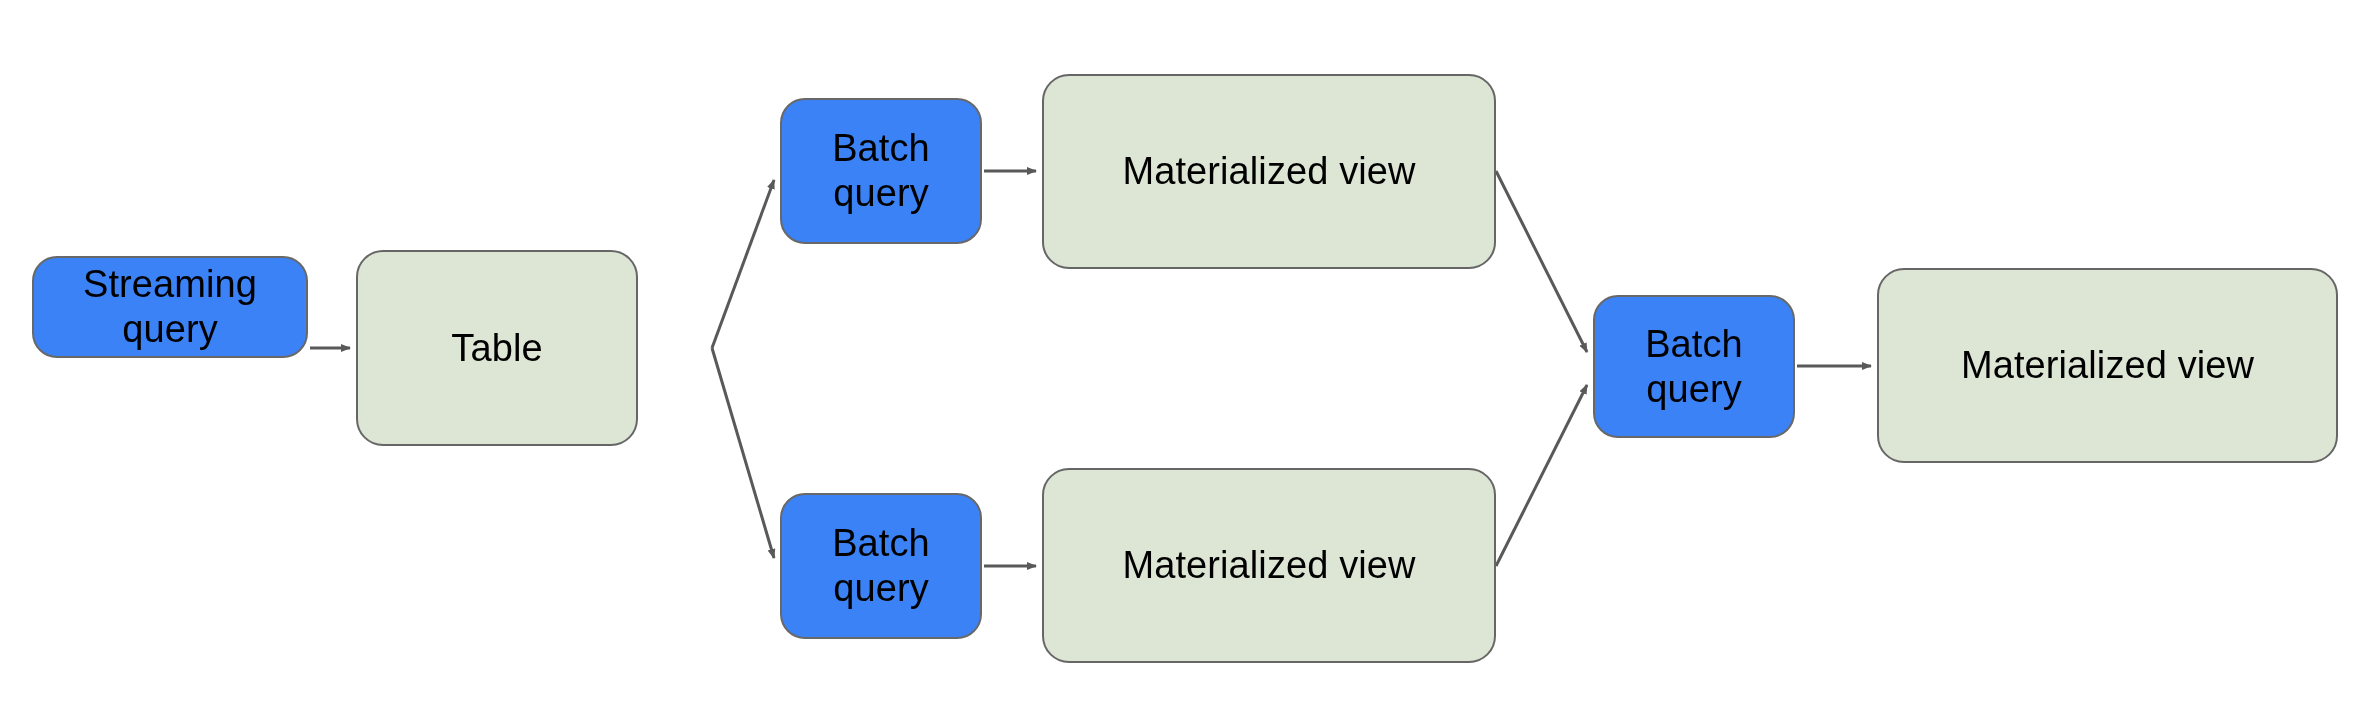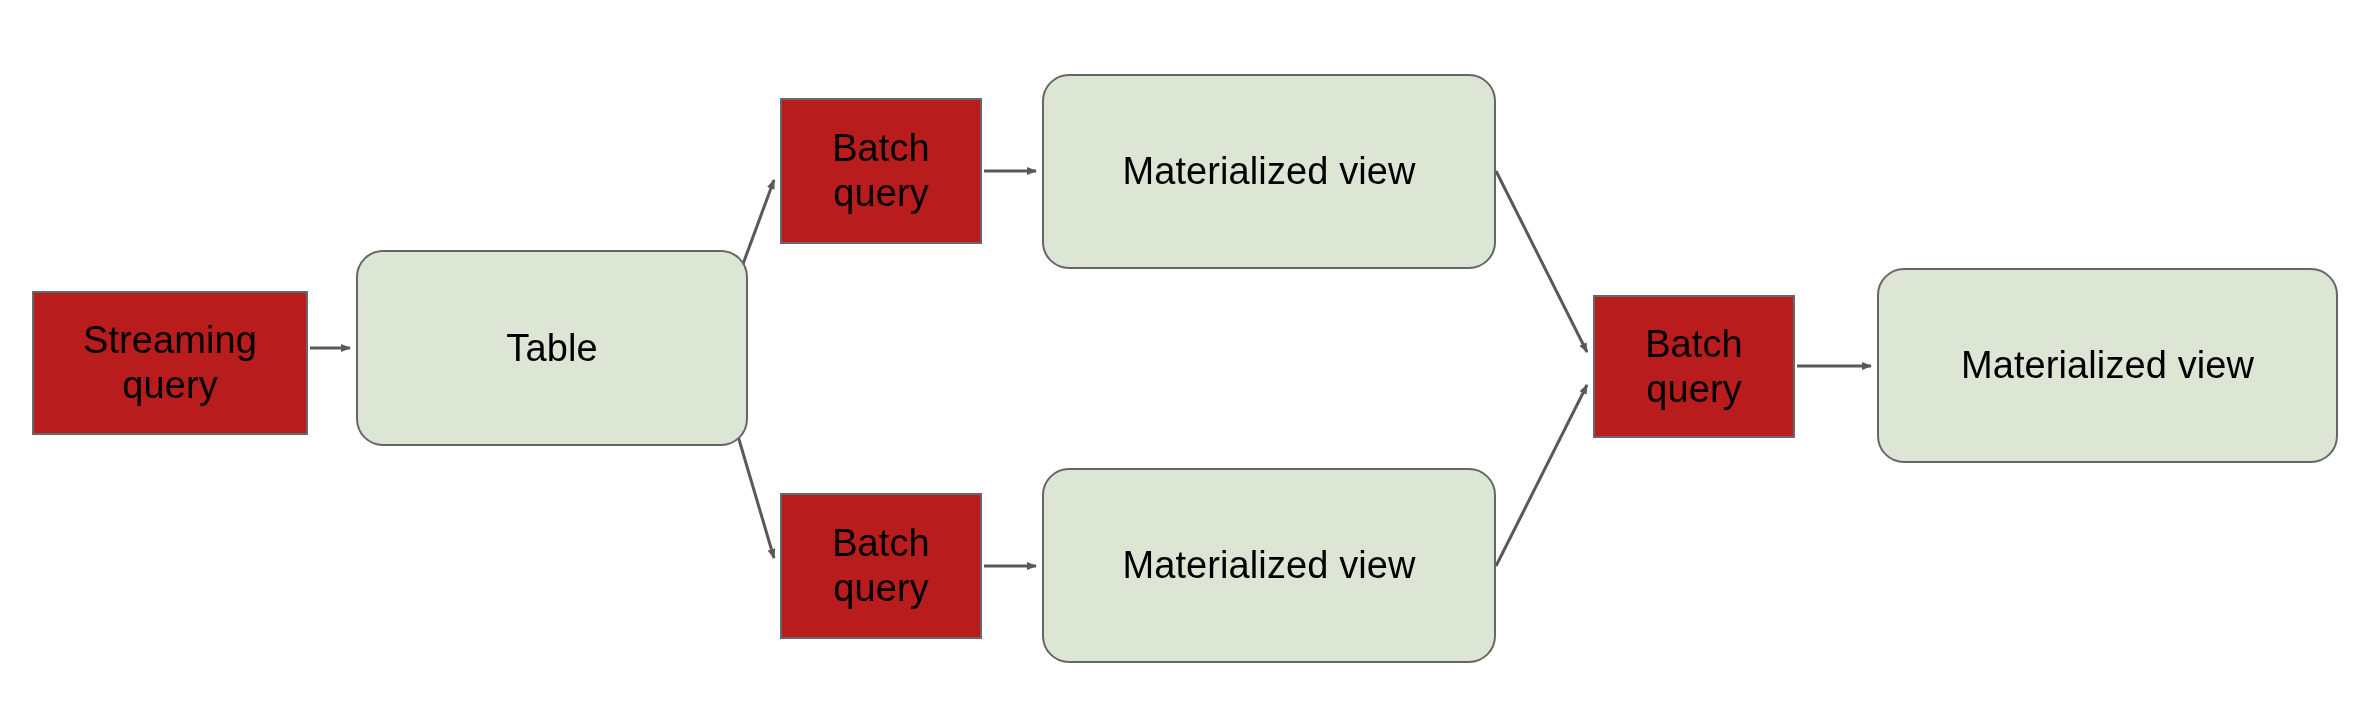--- a/index.html
+++ b/index.html
@@ -33,22 +33,23 @@
     justify-content: center;
     text-align: center;
     color: #000000;
     font-size: 38px;
     line-height: 1.18;
     letter-spacing: 0.1px;
     white-space: pre-line;
     border: 2px solid #666666;
   }
   .node-yellow {
-    background: #b91c1c;
+    background: #3b82f6;
     border-color: #686868;
+    border-radius: 25px;
   }
   .node-green {
     background: #dde6d5;
     border-color: #666666;
     border-radius: 27px;
   }
   .node-label {
     display: block;
     white-space: pre-line;
     padding: 0 6px;
@@ -70,26 +71,26 @@
         <polyline points="712,348 774,180" marker-end="url(#arrowhead)" stroke="#595959" stroke-width="3" fill="none"></polyline>
         <polyline points="712,348 774,558" marker-end="url(#arrowhead)" stroke="#595959" stroke-width="3" fill="none"></polyline>
         <polyline points="984,171 1036,171" marker-end="url(#arrowhead)" stroke="#595959" stroke-width="3" fill="none"></polyline>
         <polyline points="984,566 1036,566" marker-end="url(#arrowhead)" stroke="#595959" stroke-width="3" fill="none"></polyline>
         <polyline points="1496,171 1587,352" marker-end="url(#arrowhead)" stroke="#595959" stroke-width="3" fill="none"></polyline>
         <polyline points="1496,566 1587,385" marker-end="url(#arrowhead)" stroke="#595959" stroke-width="3" fill="none"></polyline>
         <polyline points="1797,366 1871,366" marker-end="url(#arrowhead)" stroke="#595959" stroke-width="3" fill="none"></polyline>
       </g>
   </svg>
 
-  <div class="node node-yellow" style="left: 32px; top: 291px; width: 276px; height: 144px;">
+  <div class="node node-yellow" style="left: 32px; top: 256px; width: 276px; height: 102px;">
     <span class="node-label">Streaming
 query</span>
   </div>
 
-  <div class="node node-green" style="left: 356px; top: 250px; width: 392px; height: 196px;">
+  <div class="node node-green" style="left: 356px; top: 250px; width: 282px; height: 196px;">
     <span class="node-label">Table</span>
   </div>
 
   <div class="node node-yellow" style="left: 780px; top: 98px; width: 202px; height: 146px;">
     <span class="node-label">Batch
 query</span>
   </div>
 
   <div class="node node-green" style="left: 1042px; top: 74px; width: 454px; height: 195px;">
     <span class="node-label">Materialized view</span>

